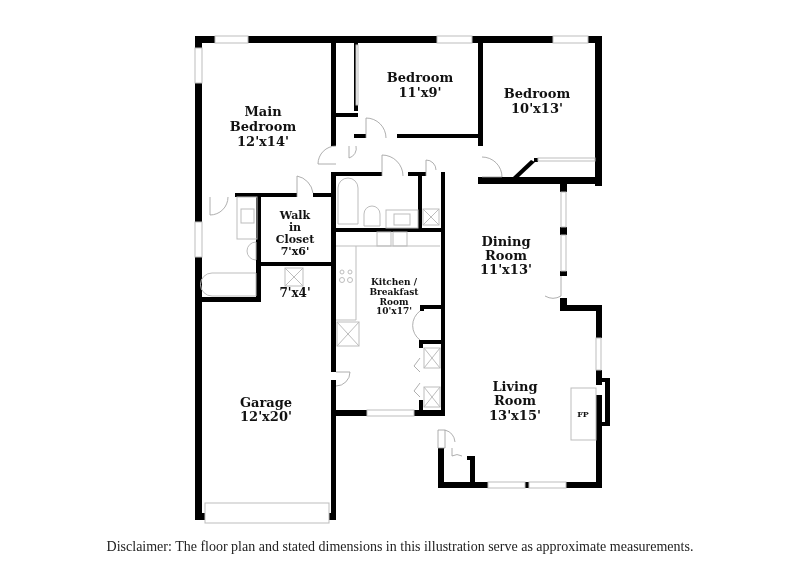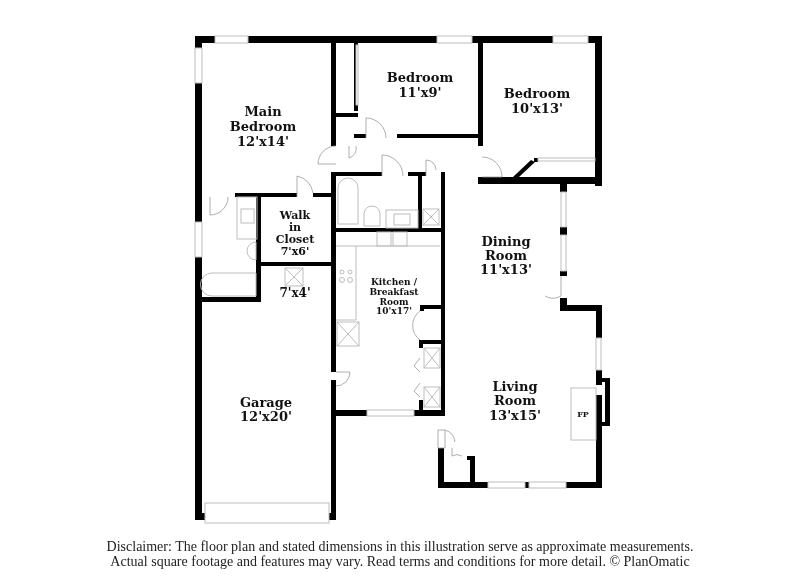--- a/index.html
+++ b/index.html
@@ -218,14 +218,13 @@
 
     <text class="lbl lbl-fp" x="583" y="417">FP</text>
 
     <text class="lbl lbl-big" x="266" y="407">Garage</text>
     <text class="lbl lbl-big" x="266" y="421">12'x20'</text>
   </g>
 </svg>
 
 <div class="disclaimer">
   <div>Disclaimer: The floor plan and stated dimensions in this illustration serve as approximate measurements.</div>
-  <div>Actual square footage and features may vary. Read terms and conditions for more detail. © PlanOmatic</div>
 </div>
 
 </body></html>

